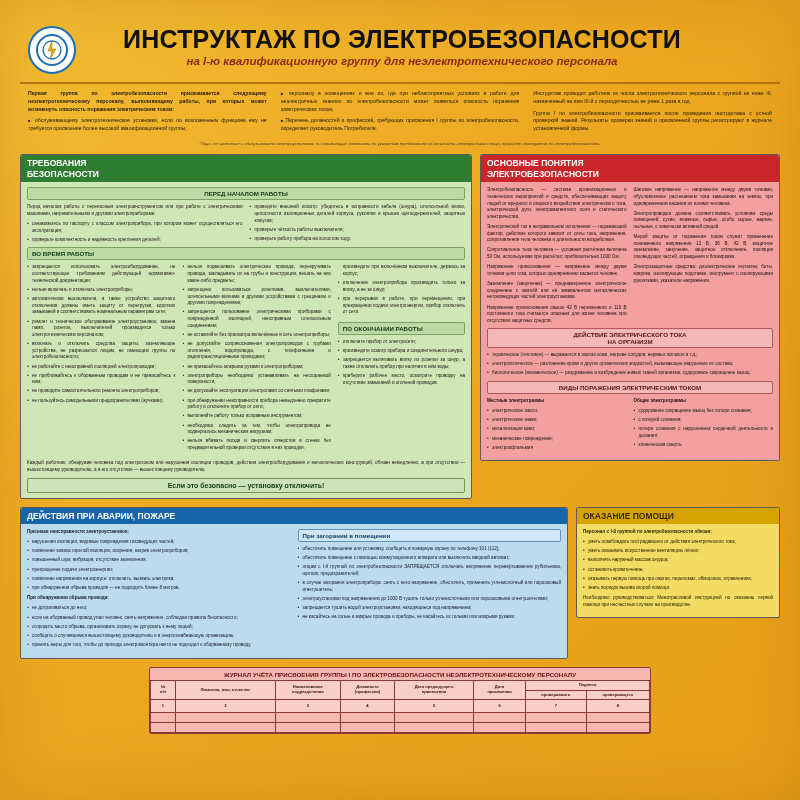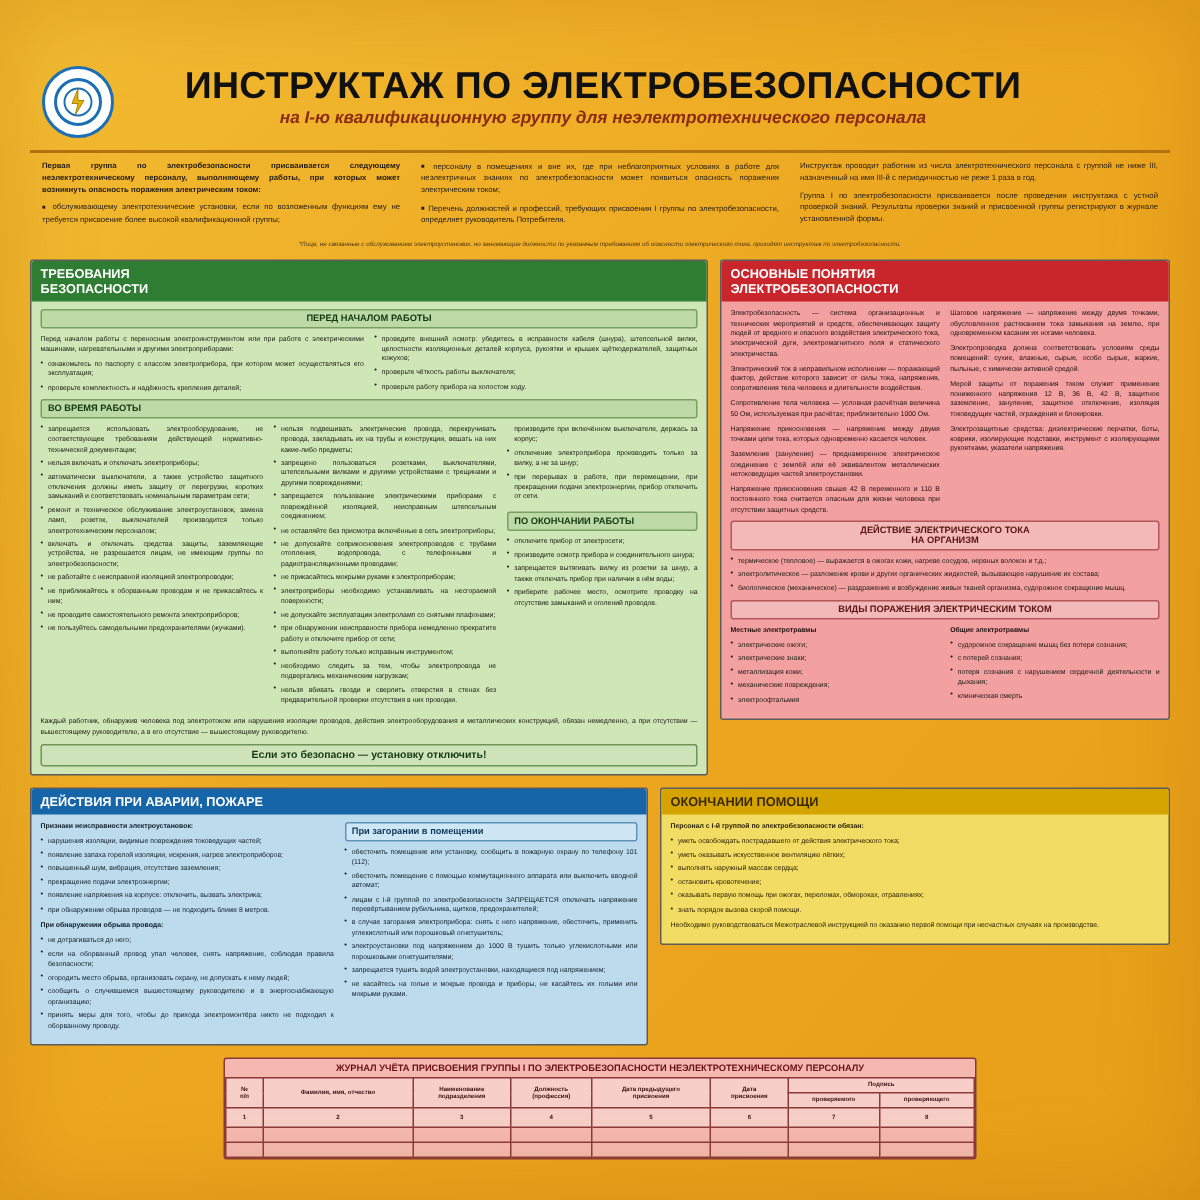--- a/index.html
+++ b/index.html
@@ -8,21 +8,21 @@
     position:relative;width:800px;height:800px;box-sizing:border-box;
     background:#f0b326;
     background-image:linear-gradient(135deg,#f2bc33 0%,#eda821 45%,#e79e18 100%);
     padding:18px 20px;
   }
   .poster:before{
     content:"";position:absolute;left:0;top:0;right:0;bottom:0;
     box-shadow:inset 0 0 60px rgba(180,110,0,.35);pointer-events:none;
   }
   
-  .header{position:relative;display:flex;align-items:flex-start;gap:10px;padding:6px 8px 2px 8px;margin-top:18px;}
+  .header{position:relative;display:flex;align-items:flex-start;gap:10px;padding:6px 8px 2px 8px;}
   .logo{
     width:44px;height:44px;border-radius:50%;
     background:#ffffff;border:2px solid #1c6fb5;flex:0 0 auto;
     display:flex;align-items:center;justify-content:center;margin-top:2px;
   }
   .logo svg{display:block;}
   .title-wrap{flex:1;text-align:center;}
   .main-title{
     font-size:25px;font-weight:bold;color:#111;letter-spacing:.2px;line-height:1.05;
     margin:2px 0 3px 0;
@@ -82,21 +82,21 @@
   .blue .sec-title{background:#cfe6f5;border-color:#5f93b8;color:#0d3a5c;}
   .blue ul.ll li{color:#101c26;}
   .blue .p-txt{color:#101c26;}
   
   .yellow{background:#f2dc63;}
   .yellow .panel-head{background:#d6a400;color:#3a2a00;}
   .yellow ul.ll li{color:#2a2203;}
   .yellow .p-txt{color:#2a2203;}
   
   .bottom-row{display:flex;gap:8px;margin-top:8px;}
-  .bottom-left{width:412px;}
+  .bottom-left{width:548px;}
   .bottom-right{flex:1;}
   
   .table-wrap{margin-top:8px;border:1px solid #8a3a3a;border-radius:2px;background:#f4b8b0;}
   .table-title{
     text-align:center;font-size:6.2px;font-weight:bold;color:#6a1010;padding:3px 2px 2px 2px;
   }
   table.jr{width:100%;border-collapse:collapse;}
   table.jr th,table.jr td{
     border:.8px solid #8a3a3a;font-size:4.1px;text-align:center;color:#3a1010;padding:2px 1px;
     line-height:1.2;vertical-align:middle;
@@ -314,21 +314,21 @@
                 <li>не касайтесь на голые и мокрые провода и приборы, не касайтесь их голыми или мокрыми руками.</li>
               </ul>
             </div>
           </div>
         </div>
       </div>
     </div>
 
     <div class="bottom-right">
       <div class="panel yellow">
-        <div class="panel-head">ОКОНЧАНИИ ПОМОЩИ</div>
+        <div class="panel-head">ОКАЗАНИЕ ПОМОЩИ</div>
         <div class="panel-body">
           <p class="p-txt" style="font-weight:bold">Персонал с I-й группой по электробезопасности обязан:</p>
           <ul class="ll">
             <li>уметь освобождать пострадавшего от действия электрического тока;</li>
             <li>уметь оказывать искусственное вентиляцию лёгких;</li>
             <li>выполнять наружный массаж сердца;</li>
             <li>остановить кровотечение;</li>
             <li>оказывать первую помощь при ожогах, переломах, обмороках, отравлениях;</li>
             <li>знать порядок вызова скорой помощи.</li>
           </ul>

